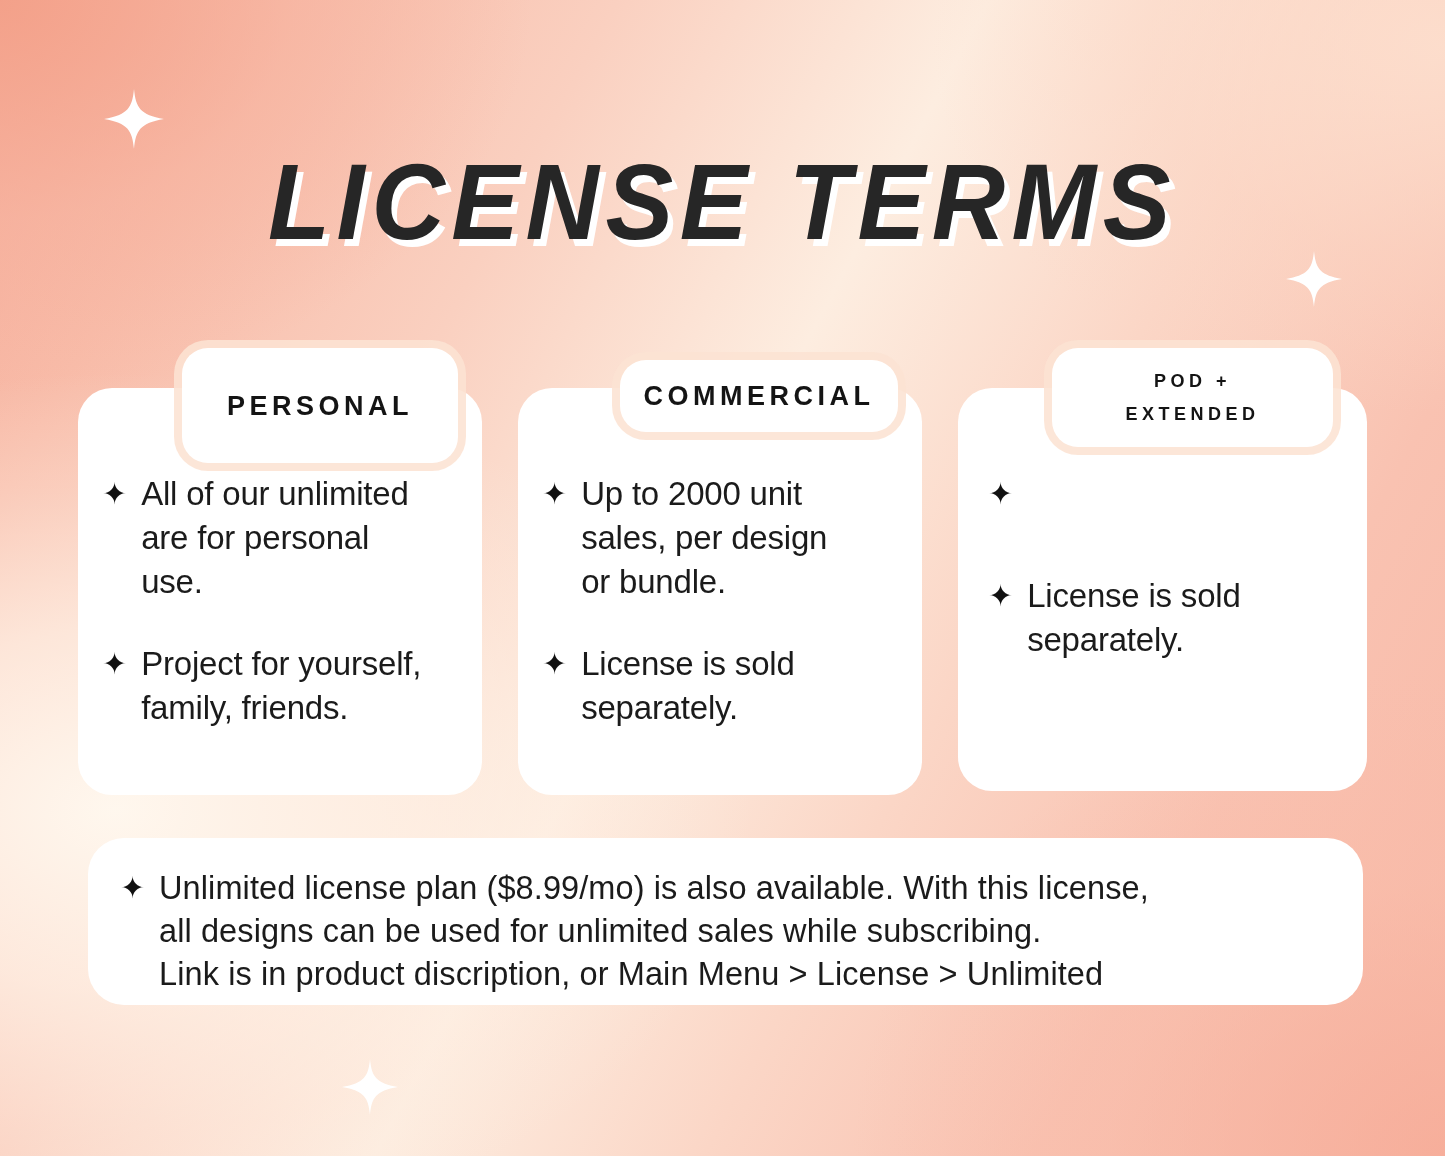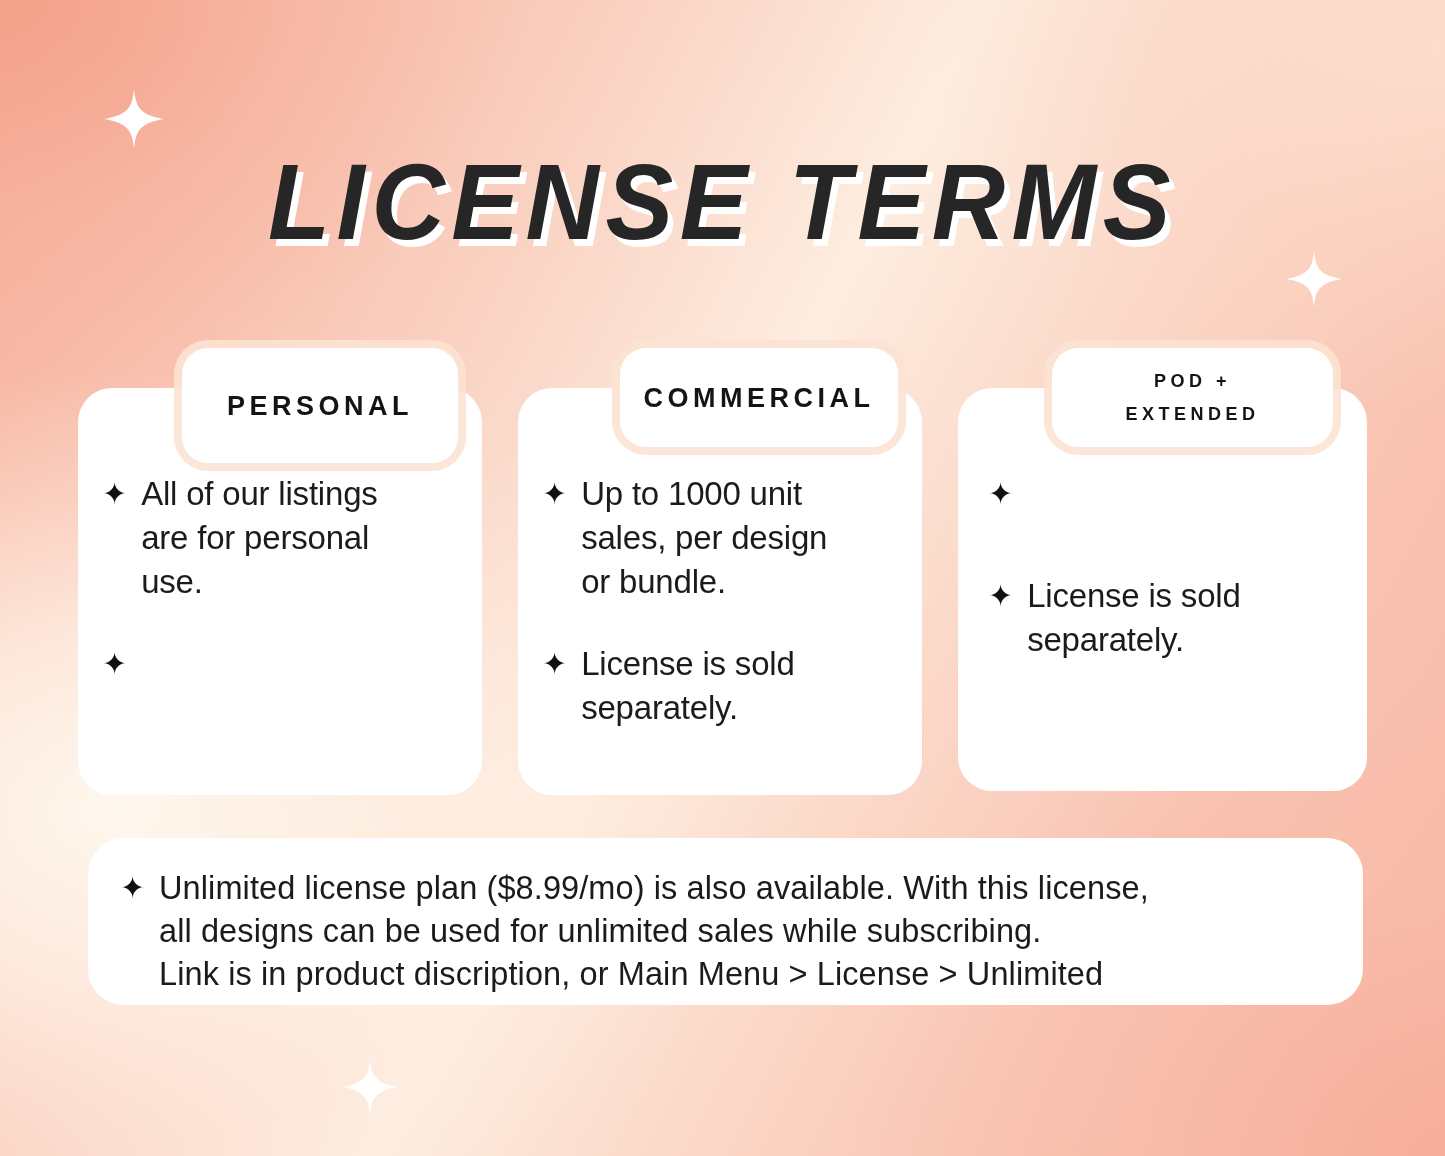--- a/index.html
+++ b/index.html
@@ -124,21 +124,21 @@
     background: #FFFFFF;
     border-radius: 26px;
     box-shadow: 0 0 0 8px rgba(252,226,211,0.88);
     display: flex;
     align-items: center;
     justify-content: center;
     text-align: center;
     pointer-events: auto;
   }
   .pill-1 { left: 182px;  top: 348px; width: 276px; height: 115px; }
-  .pill-2 { left: 620px;  top: 348px; width: 278px; height: 99px; align-items: center; }
+  .pill-2 { left: 620px;  top: 360px; width: 278px; height: 72px; align-items: center; }
   .pill-3 { left: 1052px; top: 348px; width: 281px; height: 99px; }
 
   .pill-label {
     font-family: "Liberation Sans", sans-serif;
     font-weight: 700;
     font-size: 27px;
     line-height: 34px;
     letter-spacing: 4.5px;
     color: #141414;
     text-transform: uppercase;
@@ -246,35 +246,37 @@
   <div class="title-wrap">
     <span class="title">LICENSE TERMS</span>
   </div>
 
   <div class="cards">
 
     <div class="card card-1">
       <div class="card-body">
         <div class="bullet">
           <span class="bullet-star">✦</span>
-          <span class="bullet-text">All of our listings
+          <span class="bullet-text">All of our unlimited
 are for personal
 use.</span>
         </div>
         <div class="bullet">
           <span class="bullet-star">✦</span>
+          <span class="bullet-text">Project for yourself,
+family, friends.</span>
         </div>
       </div>
     </div>
 
     <div class="card card-2">
       <div class="card-body">
         <div class="bullet">
           <span class="bullet-star">✦</span>
-          <span class="bullet-text">Up to 1000 unit
+          <span class="bullet-text">Up to 2000 unit
 sales, per design
 or bundle.</span>
         </div>
         <div class="bullet">
           <span class="bullet-star">✦</span>
           <span class="bullet-text">License is sold
 separately.</span>
         </div>
       </div>
     </div>

